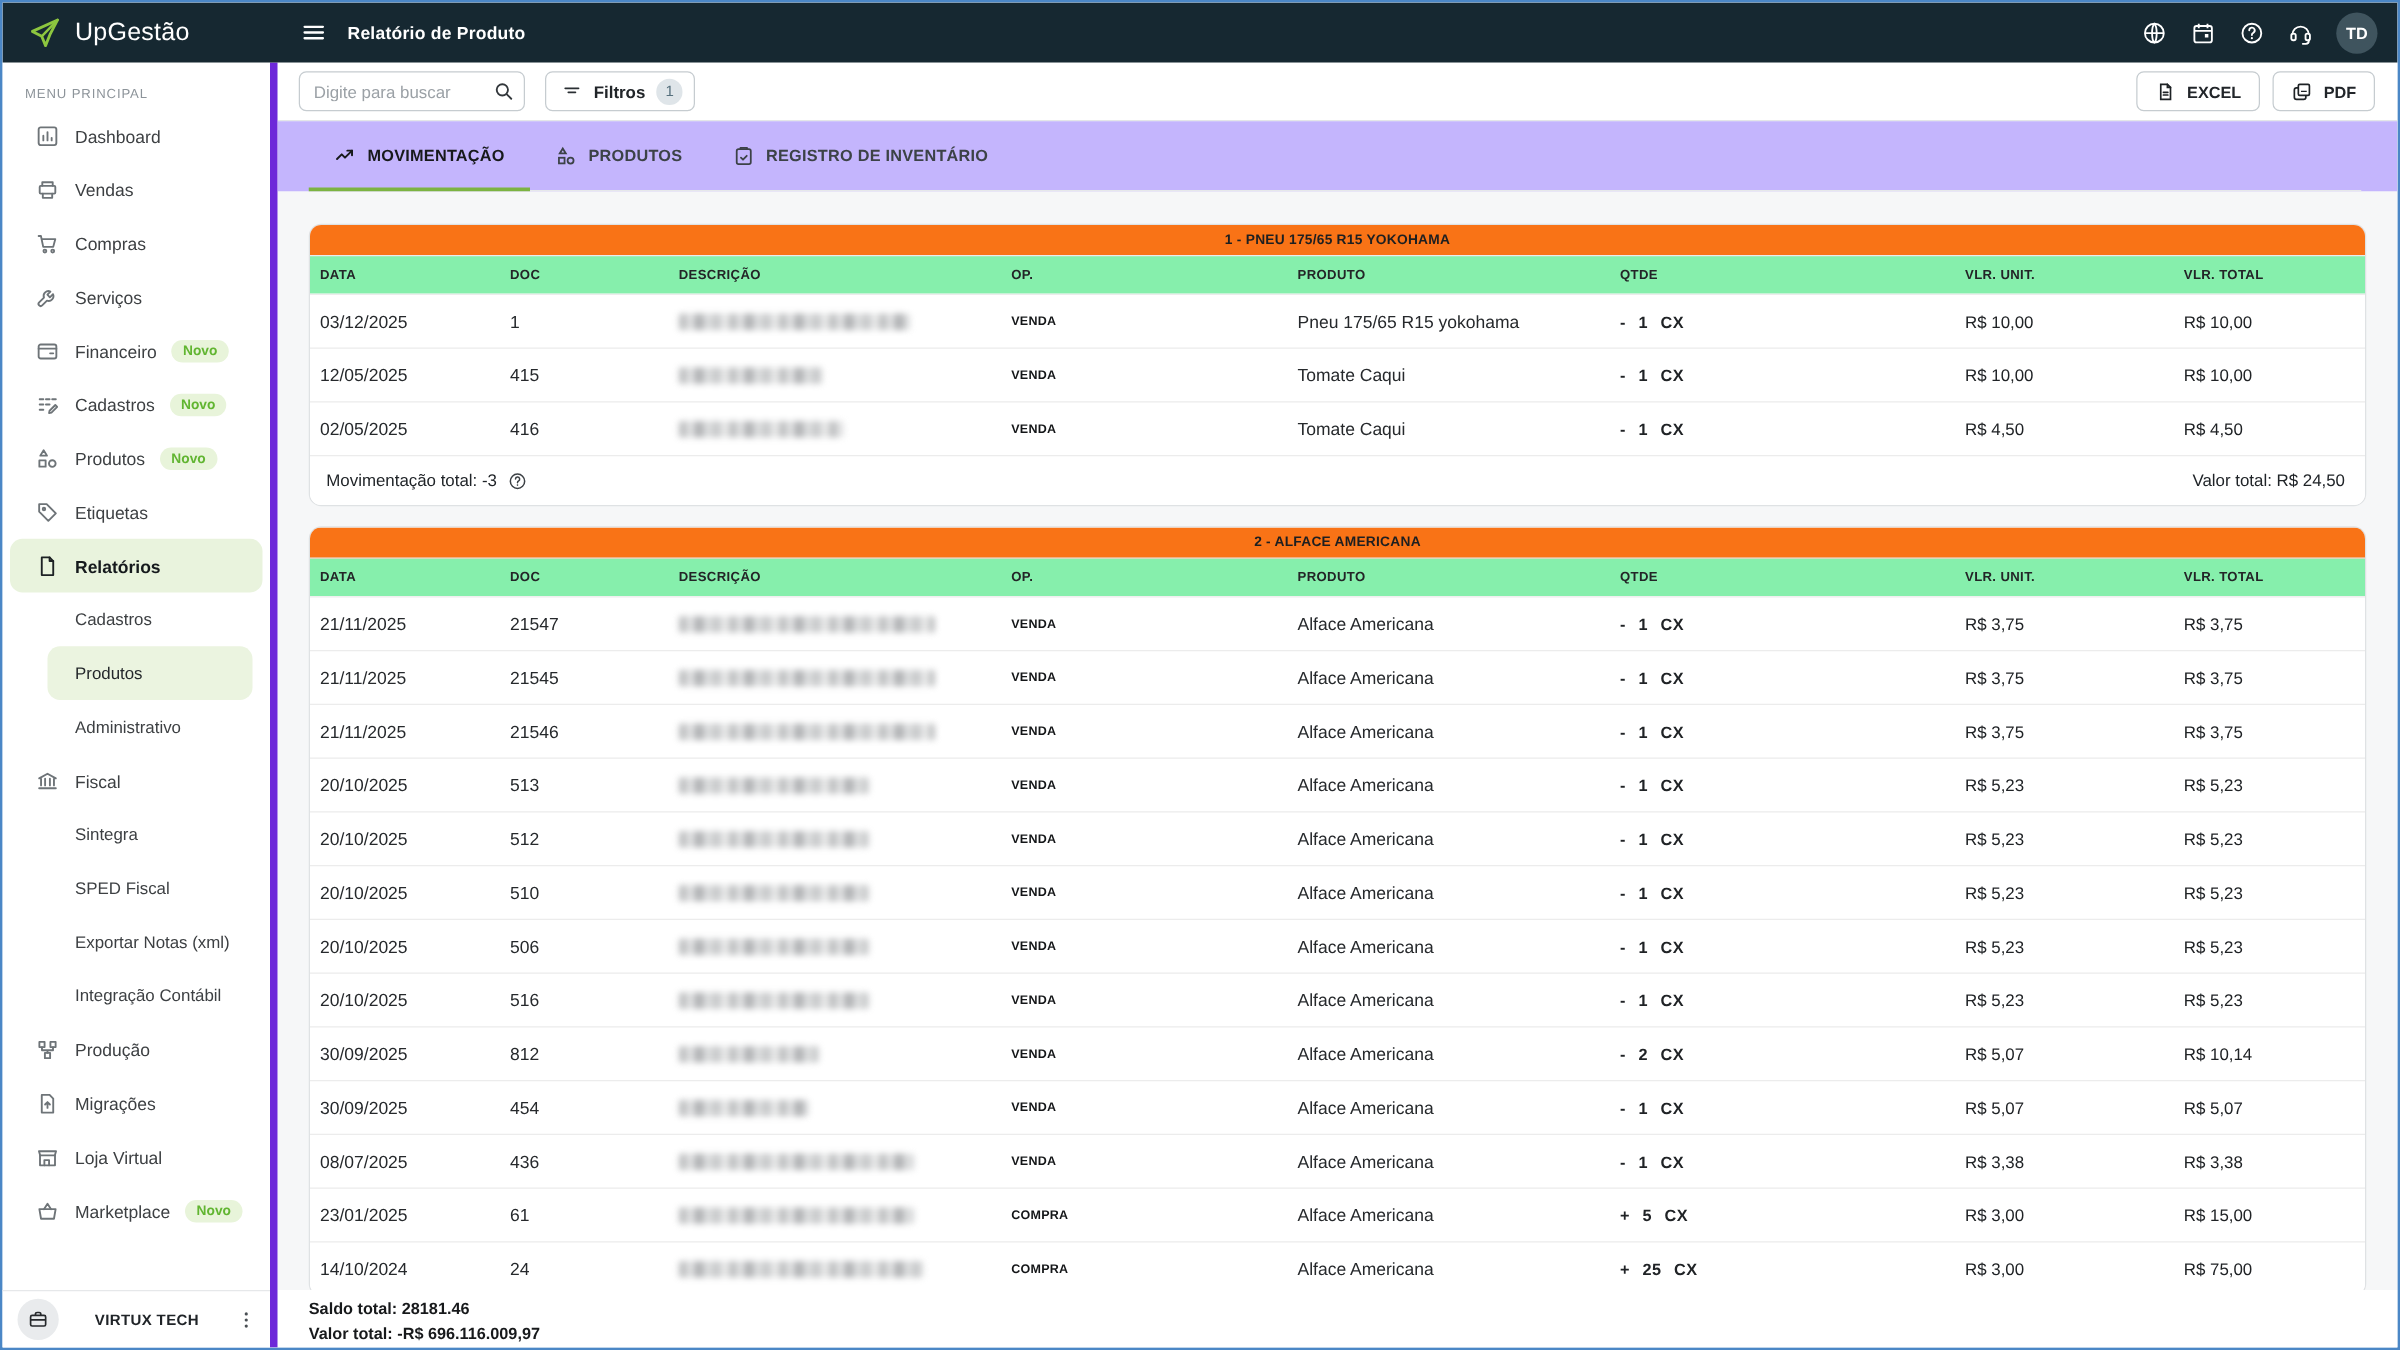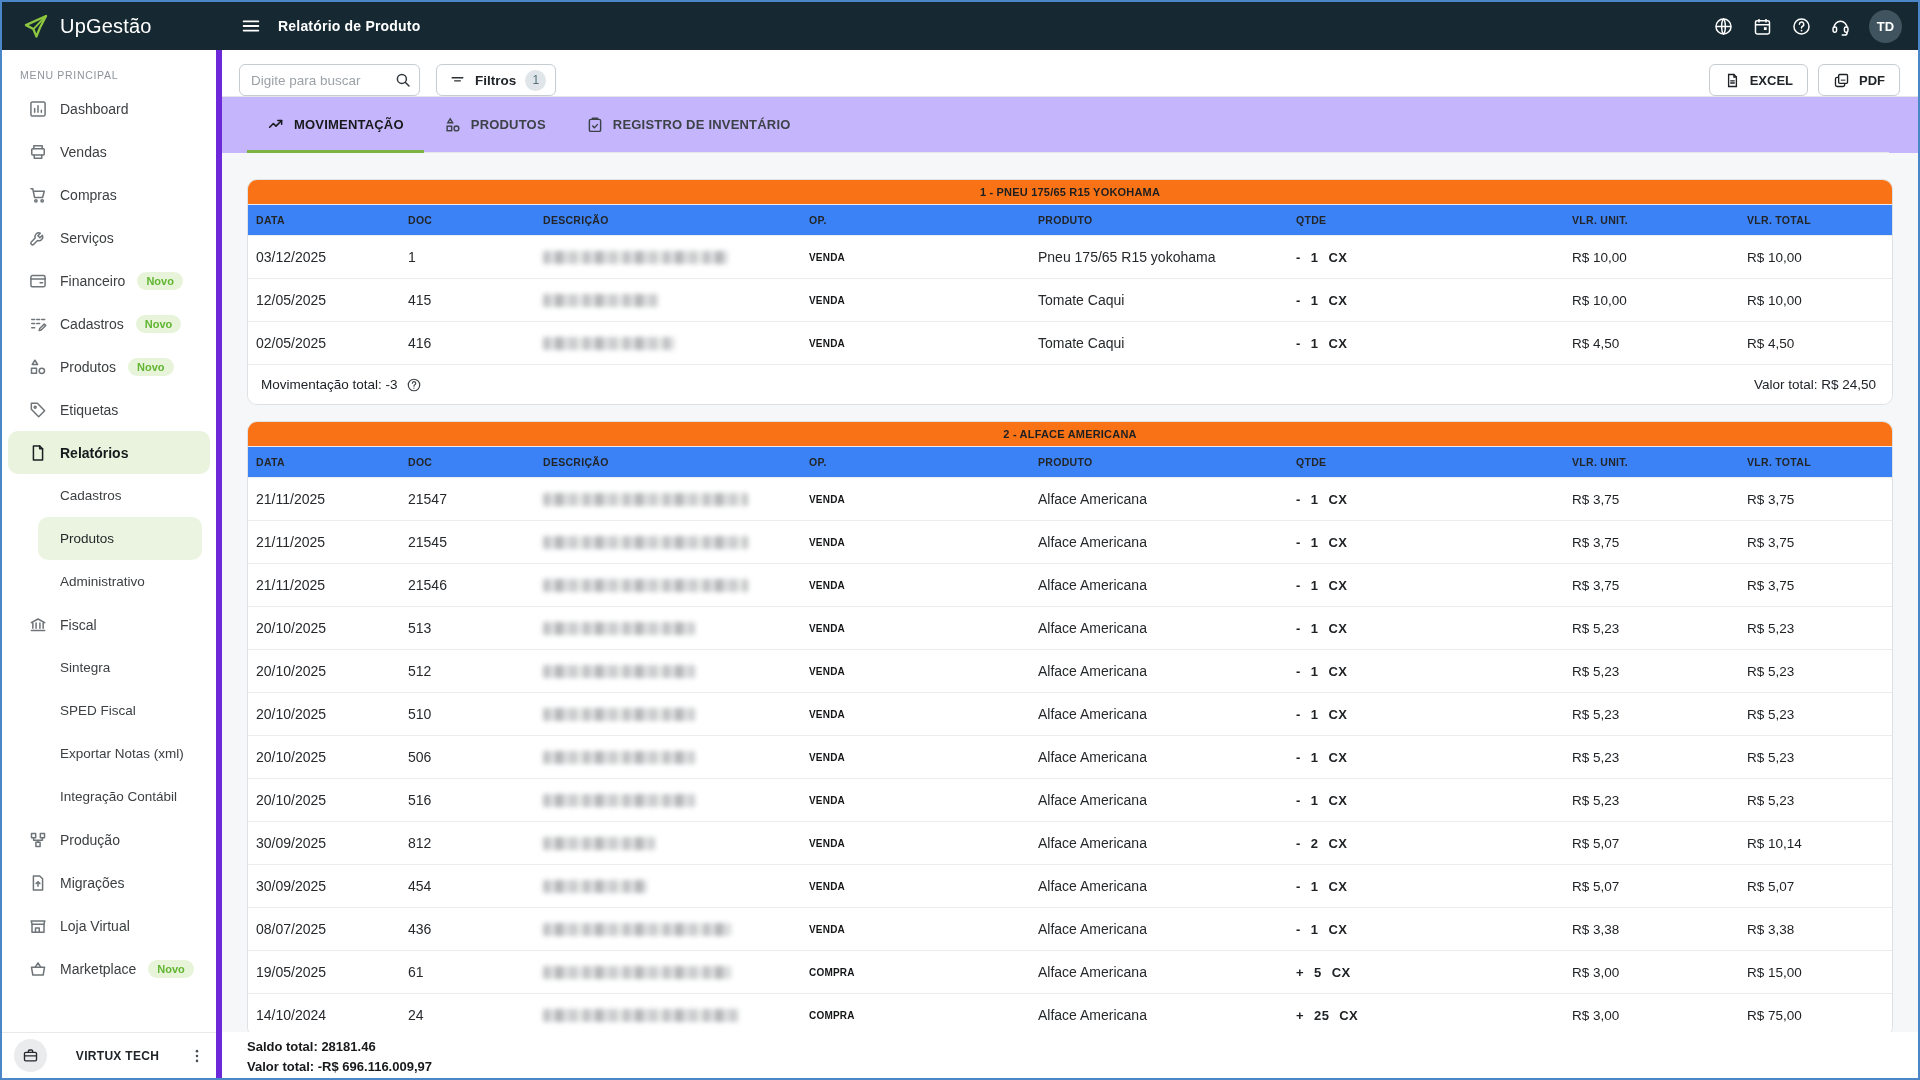--- a/index.html
+++ b/index.html
@@ -32,21 +32,21 @@
   .nav-item.sub.active { margin:0 14px 0 36px; padding-left:22px; font-weight:500; background:#ebf4e0; color:#24282b; }
   .badge-novo { margin-left:12px; background:#e8f4da; color:#61b531; font-size:11px; font-weight:700; padding:3px 9px; border-radius:10px; }
   .sidebar-footer { position:absolute; bottom:0; left:0; right:0; height:46px; border-top:1px solid #e6e8ea; background:#fff; display:flex; align-items:center; padding:0 10px 0 12px; }
   .company-avatar { width:33px; height:33px; border-radius:50%; background:#e9ebed; display:flex; align-items:center; justify-content:center; }
   .company-avatar .nav-icon { width:17px; height:17px; color:#26292c; }
   .company-name { flex:1; text-align:center; font-size:12px; font-weight:700; color:#202428; letter-spacing:.3px; }
   .dots-icon { width:18px; height:18px; color:#4a4f54; cursor:pointer; }
 
   
   .main { position:absolute; top:48px; left:220px; right:0; bottom:0; background:#f6f7f8; overflow:hidden; }
-  .toolbar { height:47px; background:#fff; border-bottom:1px solid #e4e6e8; display:flex; align-items:flex-end; padding:0 18px 0 17px; }
+  .toolbar { height:47px; background:#fff; border-bottom:1px solid #e4e6e8; display:flex; align-items:center; padding:0 18px 0 17px; }
   .search-box { position:relative; width:181px; height:32px; }
   .search-box input { width:100%; height:100%; border:1px solid #c6ccd0; border-radius:6px; padding:0 30px 0 11px; font-size:13.5px; color:#24292d; font-family:inherit; outline:none; }
   .search-box input::placeholder { color:#9ba1a6; }
   .search-icn { position:absolute; right:8px; top:7px; width:18px; height:18px; color:#33383c; }
   .btn { height:32px; border:1px solid #c6ccd0; border-radius:6px; background:#fff; display:flex; align-items:center; gap:9px; font-size:13px; font-weight:700; color:#212529; cursor:pointer; font-family:inherit; }
   .btn-filtros { margin-left:16px; padding:0 9px 0 12px; font-size:13.5px; }
   .btn-filtros .b-icn { width:17px; height:17px; color:#2a2f33; }
   .count-badge { width:21px; height:21px; border-radius:50%; background:#dfe5e9; color:#56707d; font-size:12px; font-weight:500; display:flex; align-items:center; justify-content:center; }
   .toolbar-spacer { flex:1; }
   .btn-export { padding:0 14px; margin-left:10px; }
@@ -56,21 +56,21 @@
   .tabs { margin:0 29px 0 25px; display:flex; border-bottom:1px solid #e6e8ea; }
   .tab { position:relative; height:55px; display:flex; align-items:center; gap:9px; padding:0 20px; font-size:13px; font-weight:700; letter-spacing:.2px; color:#3c4247; cursor:pointer; }
   .tab .tab-icn { width:18px; height:18px; }
   .tab.active { color:#17191b; }
   .tab.active::after { content:""; position:absolute; left:0; right:0; bottom:-1px; height:3px; background:#7cb342; }
 
   .content { padding:26px 29px 0 25px; }
   .card { width:1646px; background:#fff; border:1px solid #dfe2e4; border-radius:10px; overflow:hidden; margin-bottom:16px; }
   .card-title { height:25px; background:#f97316; border-bottom:1px solid #ebebec; display:flex; align-items:center; justify-content:center; font-size:11px; font-weight:700; color:#1d1f21; letter-spacing:.2px; }
   .grid { display:grid; grid-template-columns:152px 135px 266px 229px 258px 276px 175px 1fr; padding-left:8px; align-items:center; }
-  .thead { height:30px; background:#3b82f6; font-size:10.5px; font-weight:700; color:#232527; letter-spacing:.3px; }
+  .thead { height:30px; background:#86efac; font-size:10.5px; font-weight:700; color:#232527; letter-spacing:.3px; }
   .trow { height:43px; border-top:1px solid #ececec; background:#fff; font-size:14px; color:#26292c; }
   .cell-op { font-size:10px; font-weight:700; color:#141618; letter-spacing:.2px; }
   .cell-qty { font-size:13px; font-weight:600; color:#202326; word-spacing:6px; letter-spacing:.4px; }
   .cell-money { font-size:13.5px; color:#202326; }
   .desc-blur { height:13px; border-radius:2px; opacity:.72; filter:blur(2.4px);
     background:repeating-linear-gradient(90deg,#a7a9ab 0 7px,#d8d9da 7px 12px,#96989b 12px 20px,#cfd1d2 20px 27px,#b4b6b8 27px 34px,#e0e1e1 34px 40px); }
   .group-footer { height:40px; border-top:1px solid #ececec; background:#fff; display:flex; align-items:center; justify-content:space-between; padding:0 16px 0 13px; font-size:13.5px; color:#202428; }
   .gf-left { display:flex; align-items:center; gap:8px; }
   .help-icn { width:16px; height:16px; color:#3c4145; }
 
@@ -587,21 +587,21 @@
             <div>
               <div class="desc-blur" style="width: 188px;"></div>
             </div>
             <div class="cell-op">VENDA</div>
             <div>Alface Americana</div>
             <div class="cell-qty">- 1 CX</div>
             <div class="cell-money">R$ 3,38</div>
             <div class="cell-money">R$ 3,38</div>
           </div>
           <div class="grid trow">
-            <div>19/05/2025</div>
+            <div>23/01/2025</div>
             <div>61</div>
             <div>
               <div class="desc-blur" style="width: 188px;"></div>
             </div>
             <div class="cell-op">COMPRA</div>
             <div>Alface Americana</div>
             <div class="cell-qty">+ 5 CX</div>
             <div class="cell-money">R$ 3,00</div>
             <div class="cell-money">R$ 15,00</div>
           </div>

